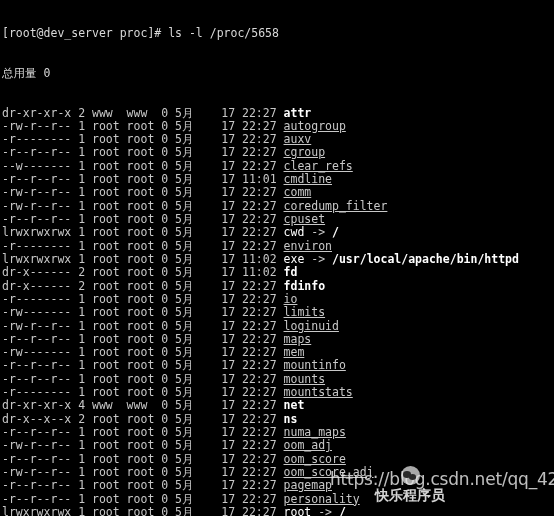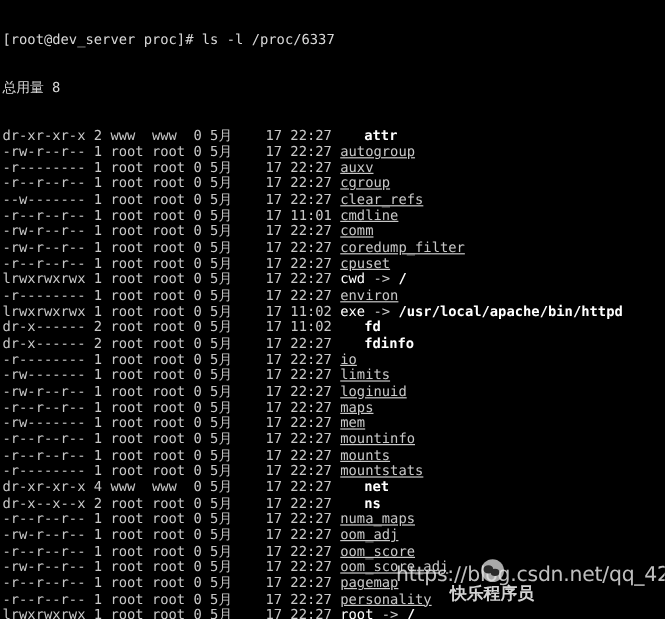--- a/index.html
+++ b/index.html
@@ -26,21 +26,21 @@
     white-space: pre;
   }
   .line {
     height: 13.32px;
     white-space: pre;
     display: block;
   }
   .prompt { color: #d8d8d8; }
   .cols   { color: #c8c8c8; text-align: right; }
   .fname-file { color: #c8c8c8; text-decoration: underline; }
-  .fname-dir  { color: #ffffff; font-weight: bold; margin-left: 20px; }
+  .fname-dir  { color: #ffffff; font-weight: bold; }
   .fname-link { color: #ffffff; font-weight: normal; }
   .arrow      { color: #c8c8c8; }
   .linktarget { color: #ffffff; font-weight: bold; }
   .total      { color: #d8d8d8; }
 
   
   #watermark {
     position: absolute;
     left: 330px;
     top: 473px;
@@ -93,22 +93,22 @@
     font-weight: bold;
     color: rgba(240,240,240,0.88);
     white-space: nowrap;
   }
 </style>
 </head>
 <body>
 
 <div id="terminal">
   <div id="screen">
-    <span class="line prompt">[root@dev_server proc]# ls -l /proc/6337</span>
-    <span class="line total">总用量 8</span>
+    <span class="line prompt">[root@dev_server proc]# ls -l /proc/5658</span>
+    <span class="line total">总用量 0</span>
     <div id="listing"><span class="line"><span class="cols">dr-xr-xr-x 2 www  www  0 5月    17 22:27 </span><span class="fname-dir">attr</span></span><span class="line"><span class="cols">-rw-r--r-- 1 root root 0 5月    17 22:27 </span><span class="fname-file">autogroup</span></span><span class="line"><span class="cols">-r-------- 1 root root 0 5月    17 22:27 </span><span class="fname-file">auxv</span></span><span class="line"><span class="cols">-r--r--r-- 1 root root 0 5月    17 22:27 </span><span class="fname-file">cgroup</span></span><span class="line"><span class="cols">--w------- 1 root root 0 5月    17 22:27 </span><span class="fname-file">clear_refs</span></span><span class="line"><span class="cols">-r--r--r-- 1 root root 0 5月    17 11:01 </span><span class="fname-file">cmdline</span></span><span class="line"><span class="cols">-rw-r--r-- 1 root root 0 5月    17 22:27 </span><span class="fname-file">comm</span></span><span class="line"><span class="cols">-rw-r--r-- 1 root root 0 5月    17 22:27 </span><span class="fname-file">coredump_filter</span></span><span class="line"><span class="cols">-r--r--r-- 1 root root 0 5月    17 22:27 </span><span class="fname-file">cpuset</span></span><span class="line"><span class="cols">lrwxrwxrwx 1 root root 0 5月    17 22:27 </span><span class="fname-link">cwd</span><span class="arrow"> -&gt; </span><span class="linktarget">/</span></span><span class="line"><span class="cols">-r-------- 1 root root 0 5月    17 22:27 </span><span class="fname-file">environ</span></span><span class="line"><span class="cols">lrwxrwxrwx 1 root root 0 5月    17 11:02 </span><span class="fname-link">exe</span><span class="arrow"> -&gt; </span><span class="linktarget">/usr/local/apache/bin/httpd</span></span><span class="line"><span class="cols">dr-x------ 2 root root 0 5月    17 11:02 </span><span class="fname-dir">fd</span></span><span class="line"><span class="cols">dr-x------ 2 root root 0 5月    17 22:27 </span><span class="fname-dir">fdinfo</span></span><span class="line"><span class="cols">-r-------- 1 root root 0 5月    17 22:27 </span><span class="fname-file">io</span></span><span class="line"><span class="cols">-rw------- 1 root root 0 5月    17 22:27 </span><span class="fname-file">limits</span></span><span class="line"><span class="cols">-rw-r--r-- 1 root root 0 5月    17 22:27 </span><span class="fname-file">loginuid</span></span><span class="line"><span class="cols">-r--r--r-- 1 root root 0 5月    17 22:27 </span><span class="fname-file">maps</span></span><span class="line"><span class="cols">-rw------- 1 root root 0 5月    17 22:27 </span><span class="fname-file">mem</span></span><span class="line"><span class="cols">-r--r--r-- 1 root root 0 5月    17 22:27 </span><span class="fname-file">mountinfo</span></span><span class="line"><span class="cols">-r--r--r-- 1 root root 0 5月    17 22:27 </span><span class="fname-file">mounts</span></span><span class="line"><span class="cols">-r-------- 1 root root 0 5月    17 22:27 </span><span class="fname-file">mountstats</span></span><span class="line"><span class="cols">dr-xr-xr-x 4 www  www  0 5月    17 22:27 </span><span class="fname-dir">net</span></span><span class="line"><span class="cols">dr-x--x--x 2 root root 0 5月    17 22:27 </span><span class="fname-dir">ns</span></span><span class="line"><span class="cols">-r--r--r-- 1 root root 0 5月    17 22:27 </span><span class="fname-file">numa_maps</span></span><span class="line"><span class="cols">-rw-r--r-- 1 root root 0 5月    17 22:27 </span><span class="fname-file">oom_adj</span></span><span class="line"><span class="cols">-r--r--r-- 1 root root 0 5月    17 22:27 </span><span class="fname-file">oom_score</span></span><span class="line"><span class="cols">-rw-r--r-- 1 root root 0 5月    17 22:27 </span><span class="fname-file">oom_score_adj</span></span><span class="line"><span class="cols">-r--r--r-- 1 root root 0 5月    17 22:27 </span><span class="fname-file">pagemap</span></span><span class="line"><span class="cols">-r--r--r-- 1 root root 0 5月    17 22:27 </span><span class="fname-file">personality</span></span><span class="line"><span class="cols">lrwxrwxrwx 1 root root 0 5月    17 22:27 </span><span class="fname-link">root</span><span class="arrow"> -&gt; </span><span class="linktarget">/</span></span></div>
   </div>
 
   <div id="watermark">
     <span id="wm-url">https://blog.csdn.net/qq_42014600</span>
   </div>
   <div id="wm-badge">
     <span id="wm-icon"></span>
     <span id="wm-cn">快乐程序员</span>
   </div>

